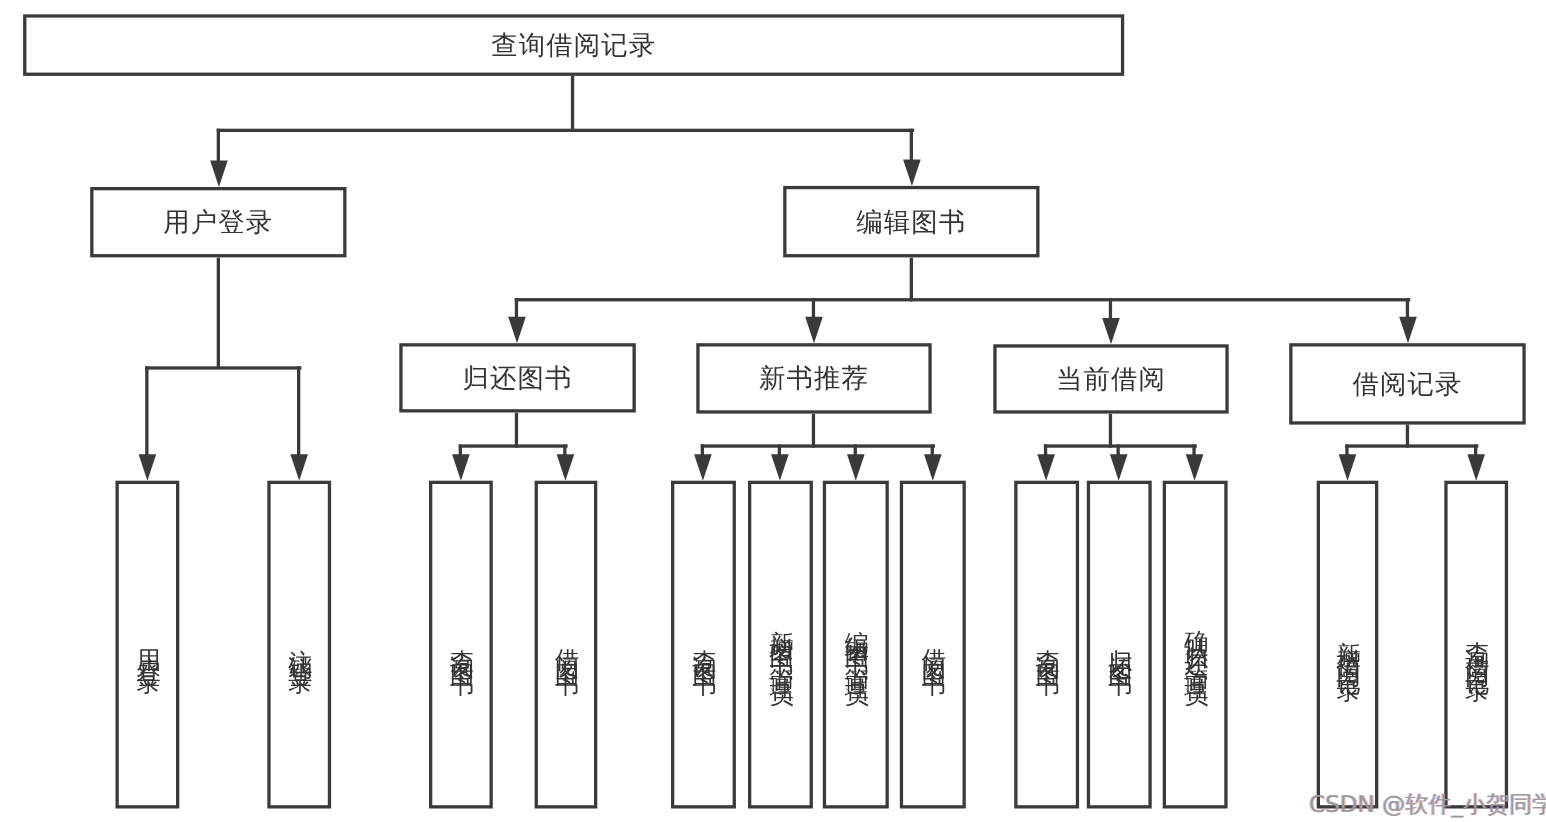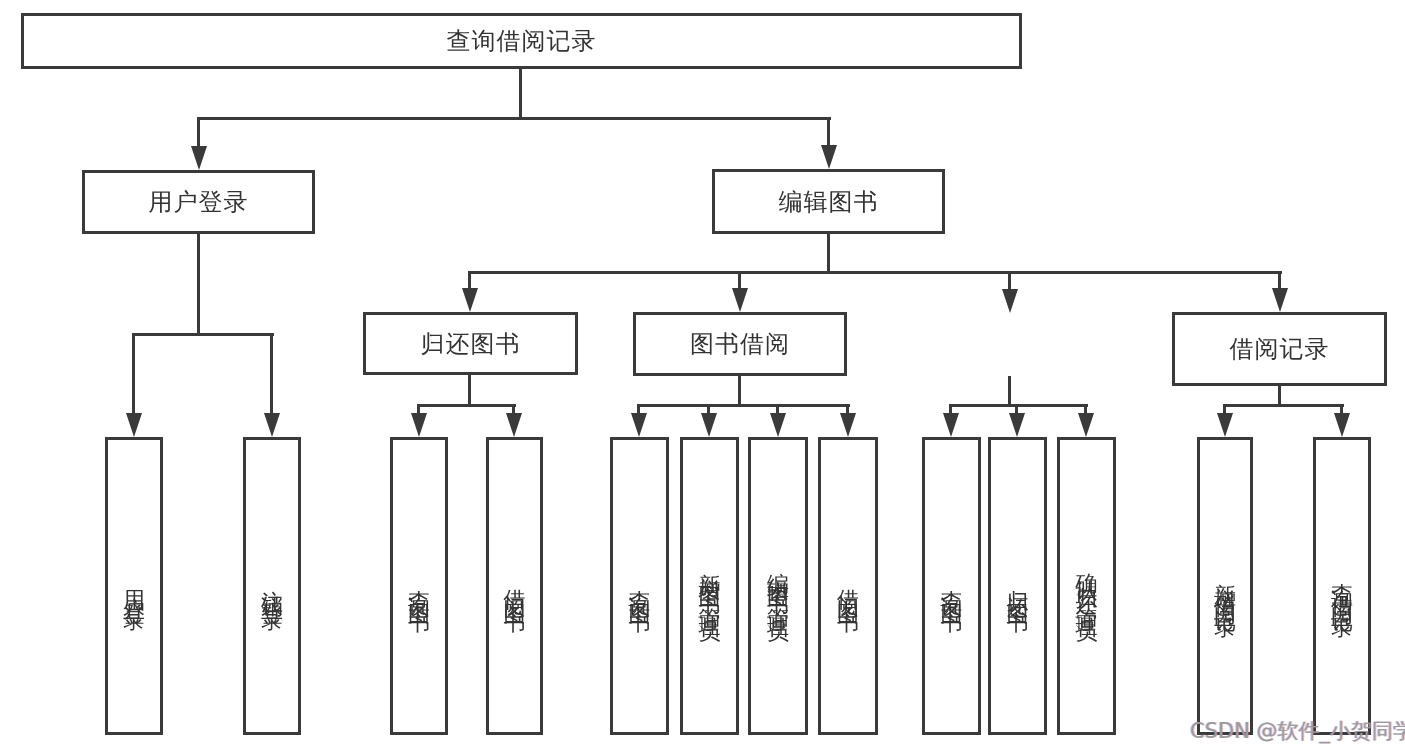--- a/index.html
+++ b/index.html
@@ -95,21 +95,24 @@
   <div class="arrow" style="left:732px;top:288px"></div>
   <div class="vline" style="left:1008px;top:271px;height:20px"></div>
   <div class="arrow" style="left:1002px;top:289px"></div>
   <div class="vline" style="left:1278px;top:271px;height:19px"></div>
   <div class="arrow" style="left:1272px;top:288px"></div>
 
   <div class="node" style="left:363px;top:312px;width:215px;height:63px">
     <span>归还图书</span>
   </div>
   <div class="node" style="left:633px;top:312px;width:214px;height:64px">
-    <span>图书借阅</span>
+    <span>新书推荐</span>
+  </div>
+  <div class="node" style="left:903px;top:313px;width:214px;height:63px">
+    <span>当前借阅</span>
   </div>
   <div class="node" style="left:1172px;top:312px;width:215px;height:74px">
     <span>借阅记录</span>
   </div>
 
   <div class="vline" style="left:468px;top:375px;height:32px"></div>
   <div class="hline" style="left:417px;top:404px;width:99px"></div>
   <div class="vline" style="left:417px;top:404px;height:12px"></div>
   <div class="arrow" style="left:411px;top:413px"></div>
   <div class="vline" style="left:512px;top:404px;height:12px"></div>

